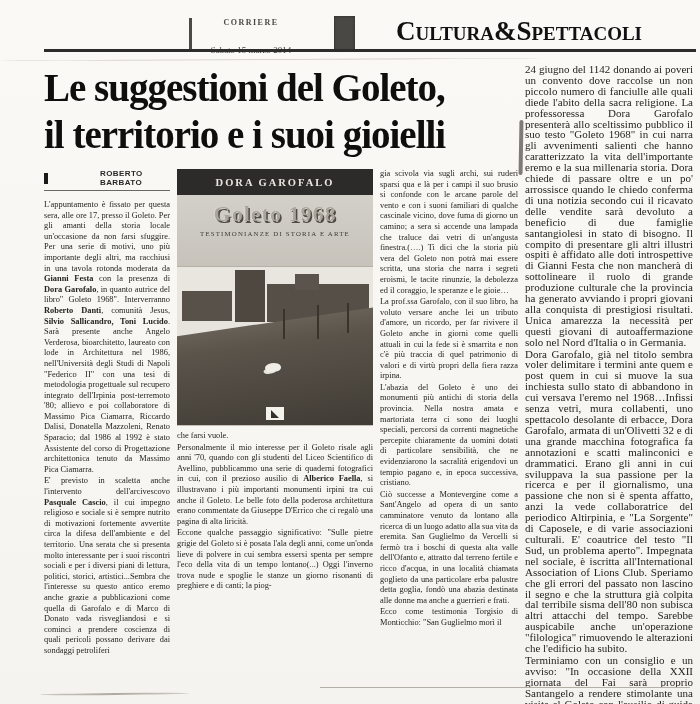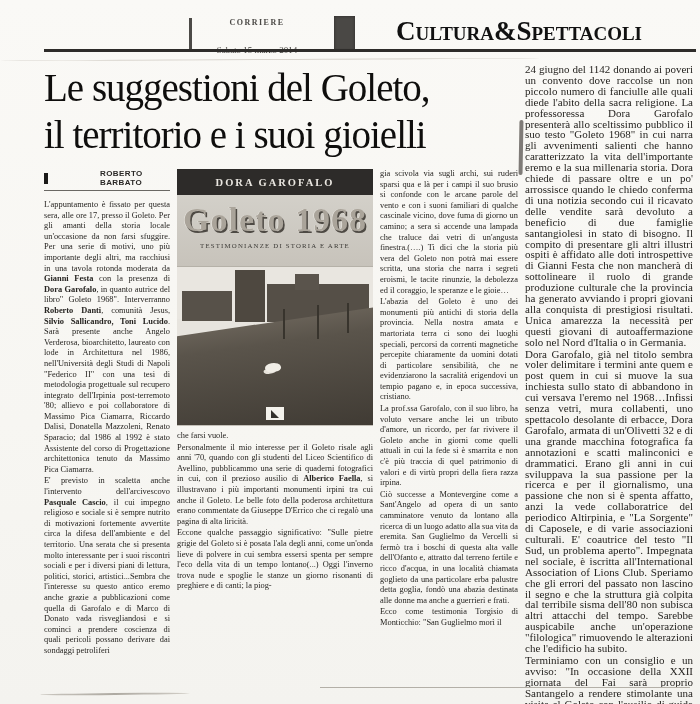--- a/index.html
+++ b/index.html
@@ -6,38 +6,38 @@
   html,body { width:700px; height:704px; overflow:hidden; }
   body { background:#efeeea; }
   .page {
     position:relative; width:700px; height:704px;
     background:linear-gradient(180deg,#faf9f6 0%, #f7f6f2 60%, #f4f3ef 100%);
     color:#24221f;
     font-family:"Liberation Serif", serif;
   }
 
   
-  .masthead { position:absolute; top:18px; left:198px; width:118px; text-align:center; color:#3a3835; }
+  .masthead { position:absolute; top:18px; left:192px; width:118px; text-align:center; color:#3a3835; }
   .masthead-name { font-size:8px; font-weight:bold; letter-spacing:1.5px; color:#4a4845; }
   .masthead-date { font-size:9px; margin-top:18px; color:#3e3c39; }
   .header-tick { position:absolute; top:18px; left:189px; width:3px; height:32px; background:#4c4a47; }
   .header-box { position:absolute; top:16px; left:334px; width:21px; height:35px; background:#4a4845;
     box-shadow:inset 0 0 3px #2c2a28; }
   .section-title { position:absolute; top:16px; left:396px; width:200px;
     font-family:"Liberation Serif", serif; font-weight:bold; font-size:27px;
     font-variant:small-caps; letter-spacing:0px; color:#111; white-space:nowrap; }
   .header-rule { position:absolute; top:49px; left:44px; right:4px; height:3px; background:#2e2c2a; }
   .header-scanline { position:absolute; top:59px; left:0; width:540px; height:1px; background:#d8d4cd;
     border-radius:100%; transform:rotate(-0.3deg); }
 
   
   .article { position:absolute; top:64px; left:44px; right:7px; bottom:0; display:flex; gap:7px; }
   .left-zone { width:474px; display:flex; flex-direction:column; }
   .kicker { text-align:center; font-size:15px; color:#161412; letter-spacing:0.2px; margin-bottom:3px; white-space:nowrap; }
-  .headline { font-size:39px; line-height:47px; font-weight:normal; letter-spacing:-1px; color:#0f0e0d; }
+  .headline { font-size:39px; line-height:47px; font-weight:bold; letter-spacing:-1px; color:#0f0e0d; }
   .cols { display:flex; gap:7px; margin-top:11px; flex:1; overflow:hidden; }
   .col { overflow:hidden; }
   .col-1 { width:126px; }
   .col-2 { width:196px; }
   .col-3 { flex:1; }
   .col-4 { width:168px; overflow:hidden; }
 
   .byline-row { display:flex; align-items:center; gap:4px; border-bottom:1px solid #6a6864;
     padding-bottom:3px; margin-bottom:9px; }
   .byline-bar { width:5px; height:11px; background:#1b1a18; }
@@ -50,21 +50,21 @@
   .body-text .b { font-weight:bold; }
   .col-4 .body-text { font-size:11px; line-height:10.9px; }
 
   
   .figure { width:196px; height:256px; margin-bottom:6px; background:#d6d3cc;
     box-shadow:0 0 0 1px #c4c0b8; display:flex; flex-direction:column; }
   .cover-band-author { height:26px; background:#2d2b29; display:flex; align-items:center; justify-content:center; }
   .cover-author { color:#e9e6e0; font-size:10.5px; font-weight:bold; letter-spacing:2px; }
   .cover-band-title { height:72px; background:linear-gradient(180deg,#d3d0c9,#c7c3bb); text-align:center;
     padding-top:6px; border-bottom:1px solid #b5b1a8; }
-  .cover-title { font-size:34px; font-weight:bold; color:#aaa49a; letter-spacing:1px;
+  .cover-title { font-size:22px; font-weight:bold; color:#aaa49a; letter-spacing:1px;
     text-shadow:1.5px 1.5px 0 #4e4a44, -0.5px -0.5px 0 #eceae5; white-space:nowrap; }
   .cover-subtitle { font-size:6.8px; letter-spacing:1.2px; color:#3c3a36; margin-top:3px; }
   .cover-photo { position:relative; flex:1; background:#e7e4de; overflow:hidden; }
   .sky { position:absolute; top:0; left:0; right:0; height:52px; background:#e9e6e0; }
   .ruin-a { position:absolute; left:5px;  top:24px; width:50px; height:30px; background:#575149; }
   .ruin-b { position:absolute; left:58px; top:3px;  width:30px; height:52px; background:#4e4840; }
   .ruin-c { position:absolute; left:90px; top:17px; width:102px; height:38px; background:#554f47; }
   .ruin-d { position:absolute; left:118px; top:7px; width:24px; height:16px; background:#5a544c; }
   .field { position:absolute; left:0; right:0; top:38px; bottom:0;
     background:linear-gradient(172deg,#7b7368 0%, #5a544b 35%, #403b34 100%);
@@ -151,22 +151,22 @@
           <div class="body-text">
               <p><span>che farsi vuole.</span></p>
               <p><span>Personalmente il mio interesse per il Goleto risale agli anni '70, quando con gli studenti del Liceo Scientifico di Avellino, pubblicammo una serie di quaderni fotografici in cui, con il prezioso ausilio di </span><span class="b">Alberico Faella</span><span>, si illustravano i più importanti monumenti irpini tra cui anche il Goleto. Le belle foto della poderosa architettura erano commentate da Giuseppe D'Errico che ci regalò una pagina di alta liricità.</span></p>
               <p><span>Eccone qualche passaggio significativo: "Sulle pietre grigie del Goleto si è posata l'ala degli anni, come un'onda lieve di polvere in cui sembra essersi spenta per sempre l'eco della vita di un tempo lontano(...) Oggi l'inverno trova nude e spoglie le stanze un giorno risonanti di preghiere e di canti; la piog-</span></p>
             </div>
         </div>
 
         <div class="col col-3">
           <div class="body-text">
               <p><span>gia scivola via sugli archi, sui ruderi sparsi qua e là per i campi il suo brusio si confonde con le arcane parole del vento e con i suoni familiari di qualche cascinale vicino, dove fuma di giorno un camino; a sera si accende una lampada che traluce dai vetri di un'angusta finestra.(….) Ti dici che la storia più vera del Goleto non potrà mai essere scritta, una storia che narra i segreti eroismi, le tacite rinunzie, la debolezza ed il coraggio, le speranze e le gioie…</span></p>
+              <p><span>La prof.ssa Garofalo, con il suo libro, ha voluto versare anche lei un tributo d'amore, un ricordo, per far rivivere il Goleto anche in giorni come quelli attuali in cui la fede si è smarrita e non c'è più traccia di quel patrimonio di valori e di virtù propri della fiera razza irpina.</span></p>
               <p><span>L'abazia del Goleto è uno dei monumenti più antichi di storia della provincia. Nella nostra amata e martoriata terra ci sono dei luoghi speciali, percorsi da correnti magnetiche percepite chiaramente da uomini dotati di particolare sensibilità, che ne evidenziarono la sacralità erigendovi un tempio pagano e, in epoca successiva, cristiano.</span></p>
-              <p><span>La prof.ssa Garofalo, con il suo libro, ha voluto versare anche lei un tributo d'amore, un ricordo, per far rivivere il Goleto anche in giorni come quelli attuali in cui la fede si è smarrita e non c'è più traccia di quel patrimonio di valori e di virtù propri della fiera razza irpina.</span></p>
               <p><span>Ciò successe a Montevergine come a Sant'Angelo ad opera di un santo camminatore venuto da lontano alla ricerca di un luogo adatto alla sua vita da eremita. San Guglielmo da Vercelli si fermò tra i boschi di questa alta valle dell'Ofanto e, attratto dal terreno fertile e ricco d'acqua, in una località chiamata goglieto da una particolare erba palustre detta goglia, fondò una abazia destinata alle donne ma anche a guerrieri e frati.</span></p>
               <p><span>Ecco come testimonia Torgisio di Monticchio: "San Guglielmo morì il</span></p>
             </div>
         </div>
 
       </div>
     </div>
 
     <div class="col col-4">
       <div class="body-text">

